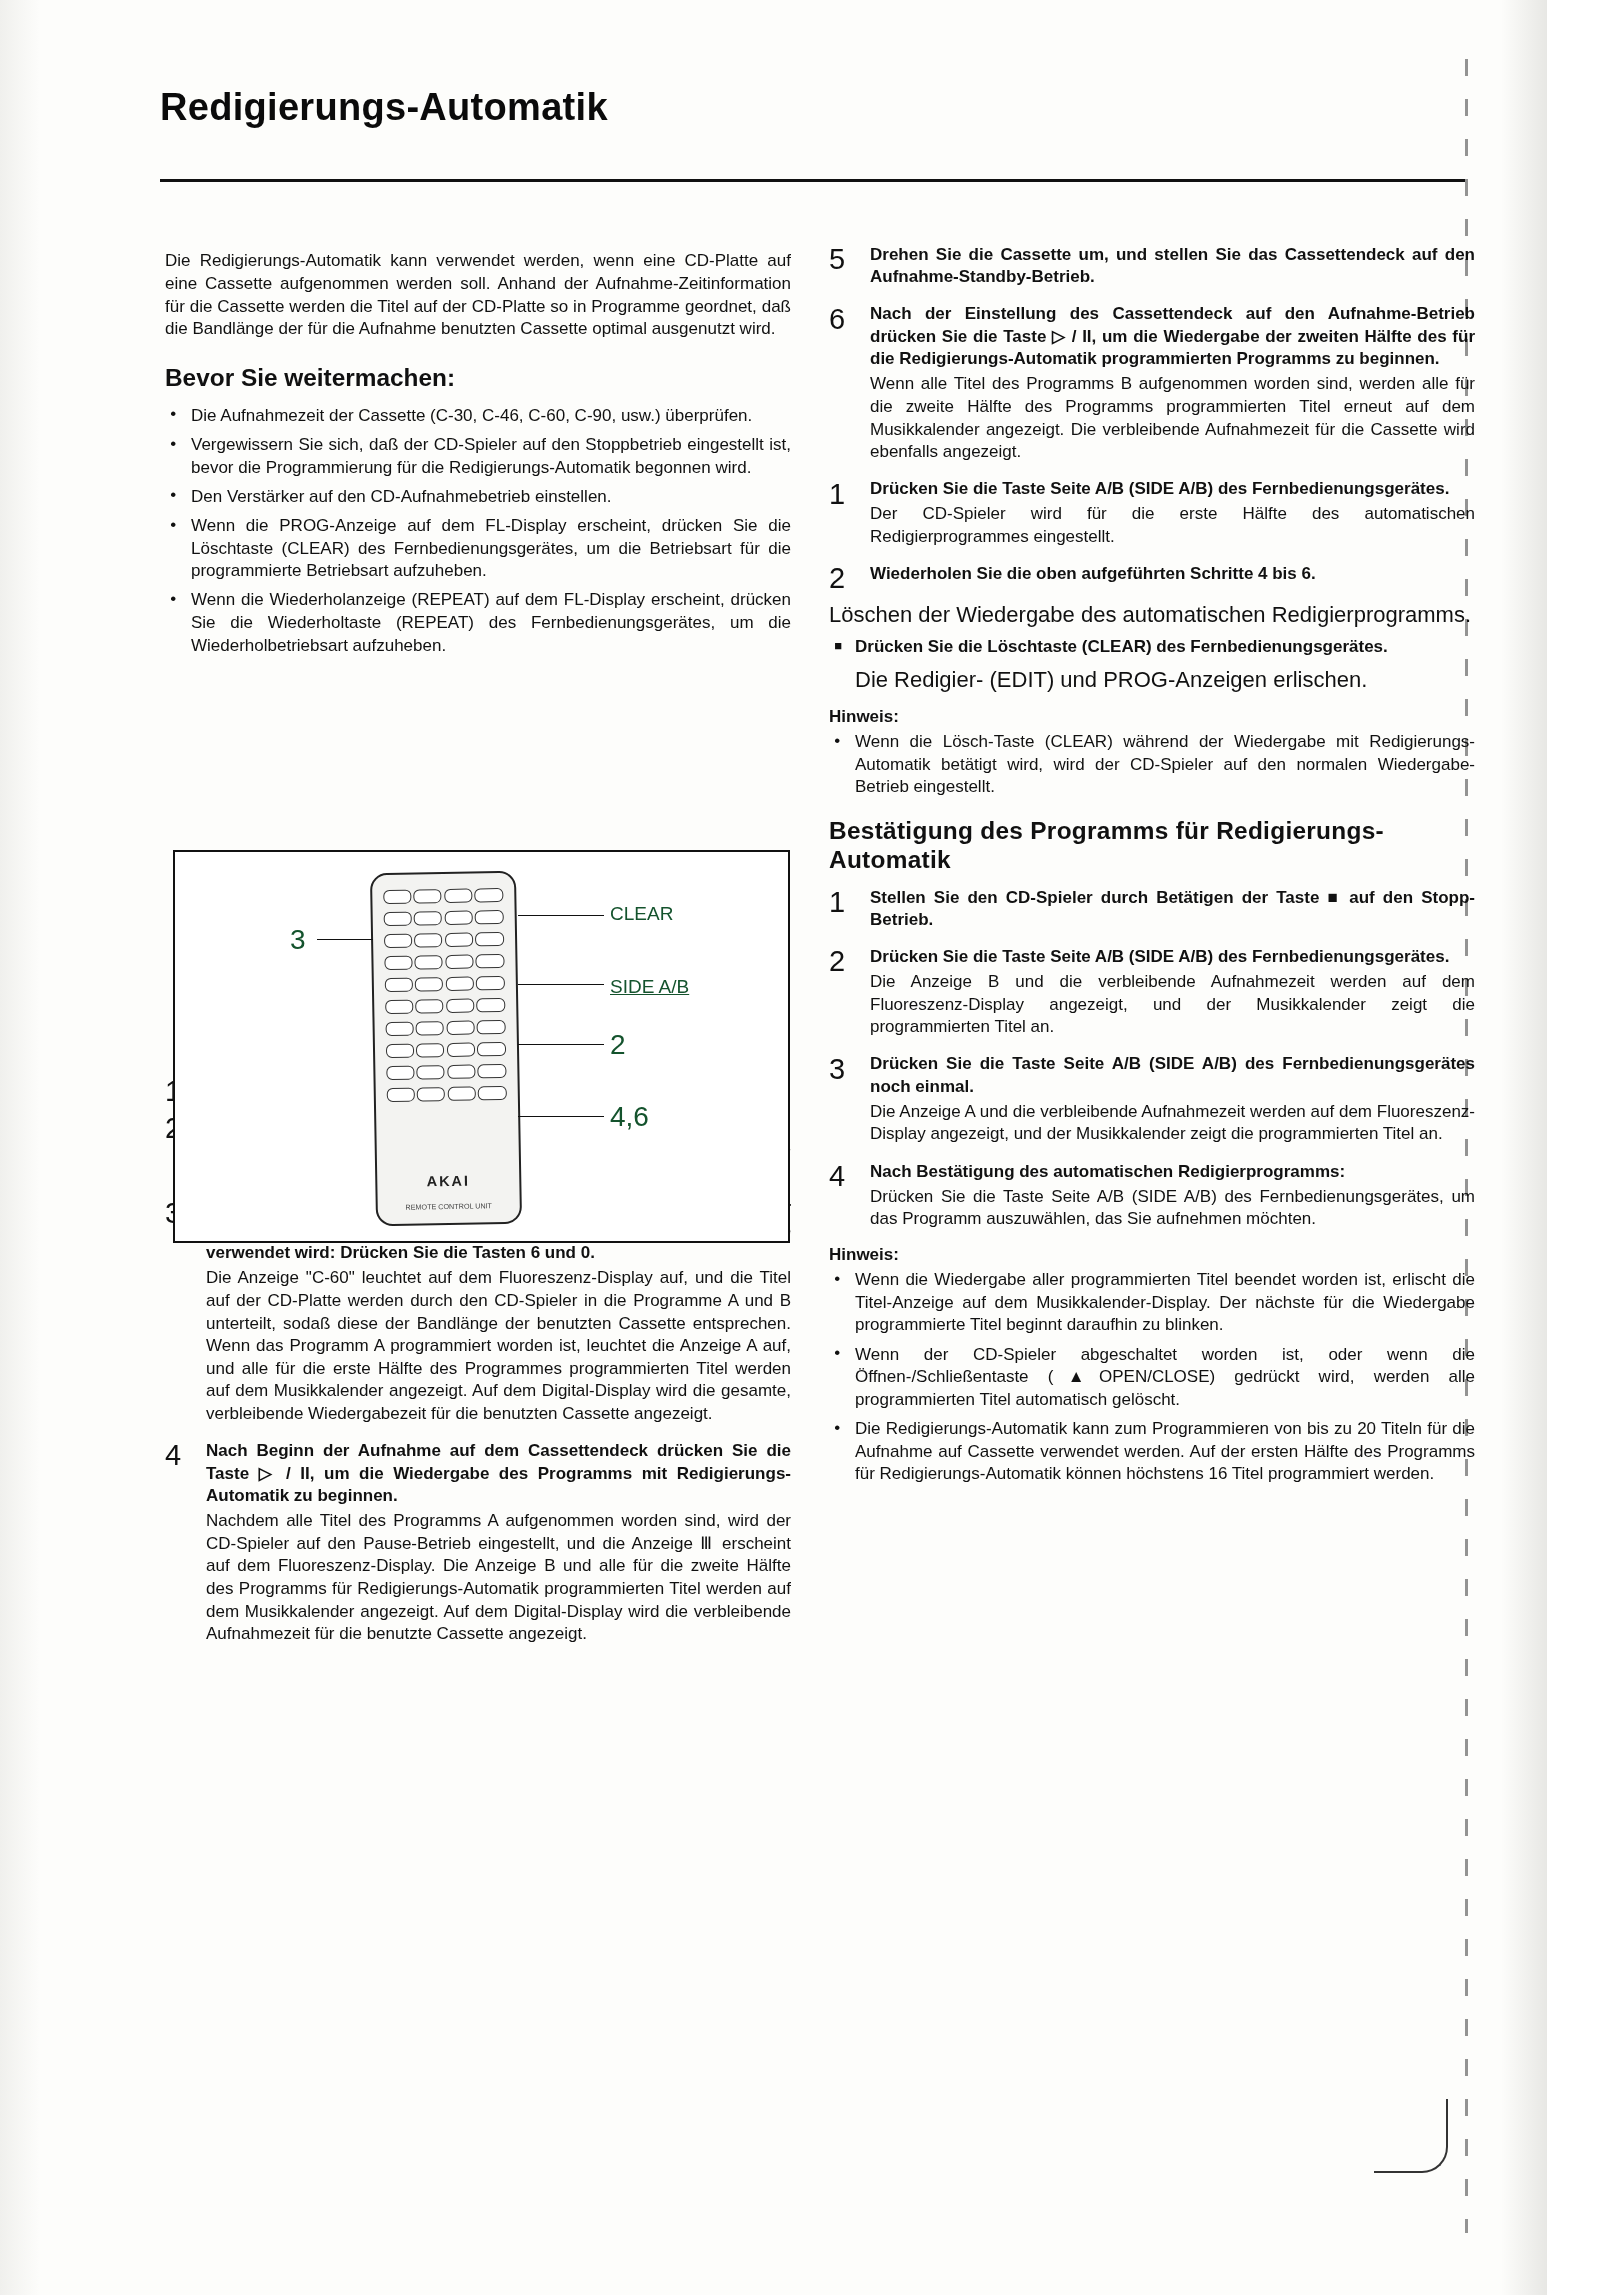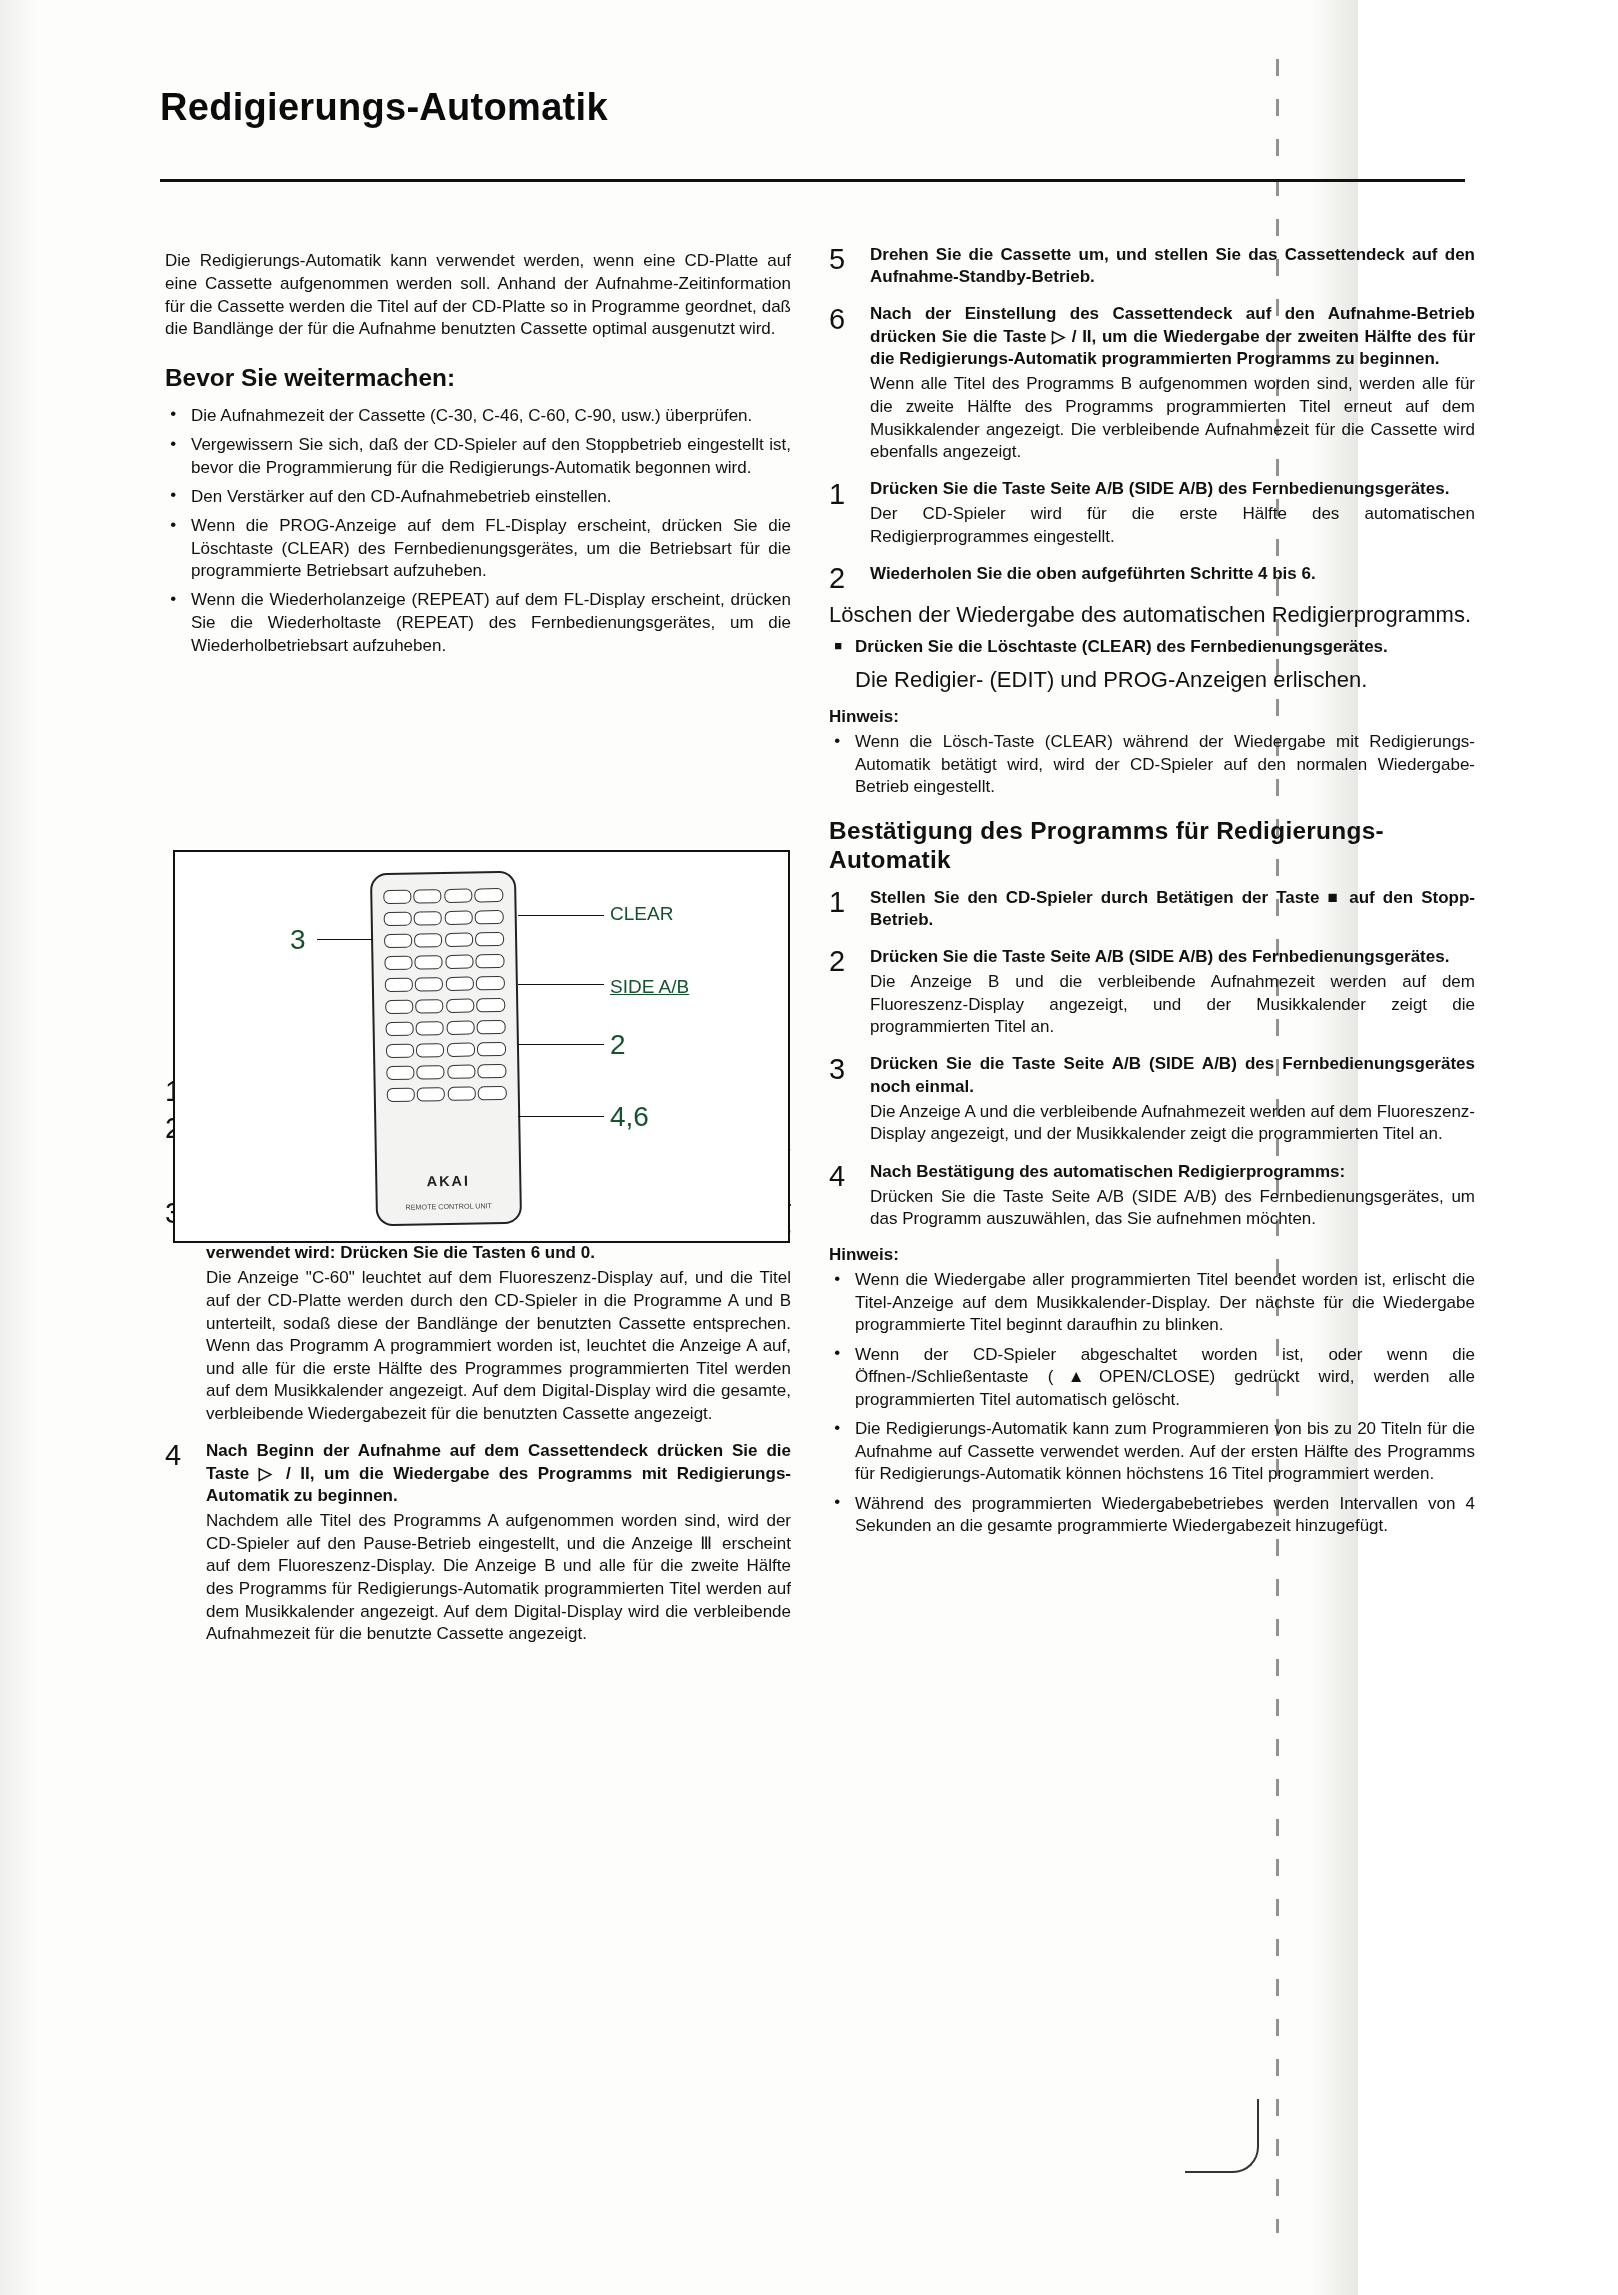--- a/index.html
+++ b/index.html
@@ -11,21 +11,21 @@
     width: 1619px;
     height: 2295px;
     font-family: "Liberation Sans", sans-serif;
     color: #111;
     position: relative;
     overflow: hidden;
   }
   .page {
     position: absolute;
     left: 0; top: 0;
-    width: 1358px;
+    width: 1547px;
     height: 2295px;
     background: #fdfdfb;
   }
   
   .scan-edge-right {
     position: absolute;
     right: 0; top: 0;
     width: 46px; height: 2295px;
     background: linear-gradient(to right, rgba(255,255,255,0), rgba(190,190,185,0.35));
   }
@@ -416,19 +416,18 @@
       <span class="num">4</span>
       <span class="lead">Nach Bestätigung des automatischen Redigierprogramms:</span>
       <span class="body">Drücken Sie die Taste Seite A/B (SIDE A/B) des Fernbedienungsgerätes, um das Programm auszuwählen, das Sie aufnehmen möchten.</span>
     </div>
 
     <div class="note-head">Hinweis:</div>
     <ul class="bullets">
       <li>Wenn die Wiedergabe aller programmierten Titel beendet worden ist, erlischt die Titel-Anzeige auf dem Musikkalender-Display. Der nächste für die Wiedergabe programmierte Titel beginnt daraufhin zu blinken.</li>
       <li>Wenn der CD-Spieler abgeschaltet worden ist, oder wenn die Öffnen-/Schließentaste (▲OPEN/CLOSE) gedrückt wird, werden alle programmierten Titel automatisch gelöscht.</li>
       <li>Die Redigierungs-Automatik kann zum Programmieren von bis zu 20 Titeln für die Aufnahme auf Cassette verwendet werden. Auf der ersten Hälfte des Programms für Redigierungs-Automatik können höchstens 16 Titel programmiert werden.</li>
-      <li>Während des programmierten Wiedergabebetriebes werden Intervallen von 4 Sekunden an die gesamte programmierte Wiedergabezeit hinzugefügt.</li>
     </ul>
 
   </div>
 
 </div>
 
 
 </body></html>

